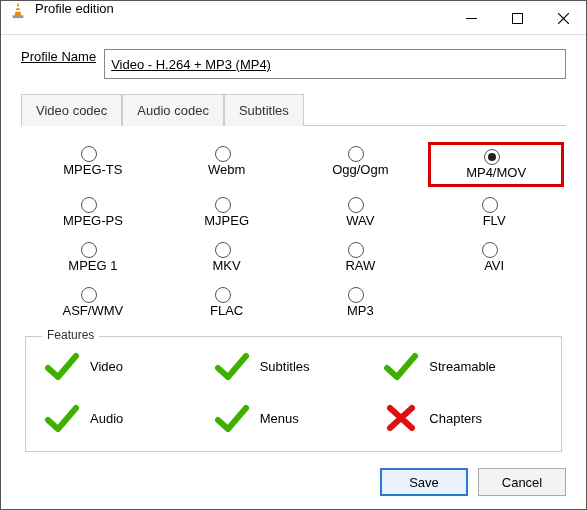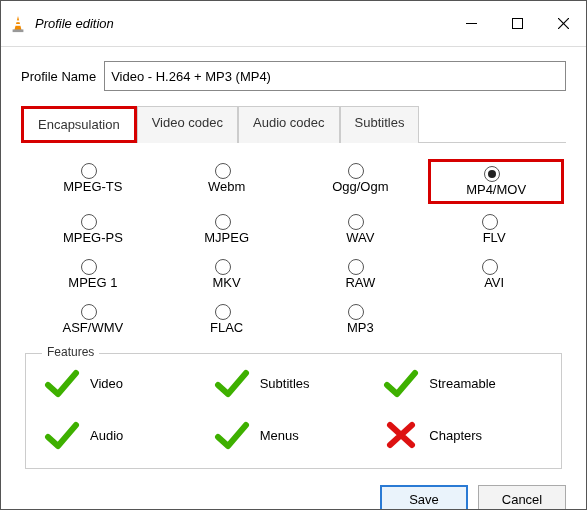--- a/index.html
+++ b/index.html
@@ -6,37 +6,35 @@
 body {
   font-family: "Segoe UI", Tahoma, sans-serif;
   font-size: 13px;
   background: #fff;
   width: 587px;
   height: 510px;
   overflow: hidden;
   border: 1px solid #555;
 }
 .titlebar {
-  height: 46px;
+  height: 34px;
   display: flex;
-  align-items: center;
   padding: 0 0 0 8px;
   border-bottom: 1px solid #ddd;
-  font-style: italic;
 }
 .app-icon { width: 18px; height: 18px; margin-right: 8px; }
 .title { flex: 1; font-size: 13px; color: #000; }
 .win-btn {
   width: 46px; height: 34px;
   display: flex; align-items: center; justify-content: center;
   color: #000;
 }
 .win-btn svg { width: 11px; height: 11px; }
 .content { padding: 14px 20px 0 20px; }
-.row-name { display: flex; align-items: center; margin-bottom: 14px; }
+.row-name { display: flex; margin-bottom: 14px; text-decoration: underline; }
 .row-name label { margin-right: 8px; white-space: nowrap; }
 .name-input {
   flex: 1; height: 24px; padding: 14px 6px;
   border: 1px solid #888; font: inherit;
 }
 .tabs {
   display: flex; position: relative;
   border-bottom: 1px solid #ccc;
   margin-bottom: 12px;
 }
@@ -147,21 +145,20 @@
 </div>
 
 <div class="content">
 
   <div class="row-name">
     <label>Profile Name</label>
     <input class="name-input" type="text" value="Video - H.264 + MP3 (MP4)" style="">
   </div>
 
   <div class="tabs">
-    <div class="tab active hl-red">Encapsulation</div>
     <div class="tab">Video codec</div>
     <div class="tab">Audio codec</div>
     <div class="tab">Subtitles</div>
   </div>
 
   <div class="radio-grid">
     <label class="radio-item">
         <span class="radio-circle"></span>
         <span>MPEG-TS</span>
       </label>

